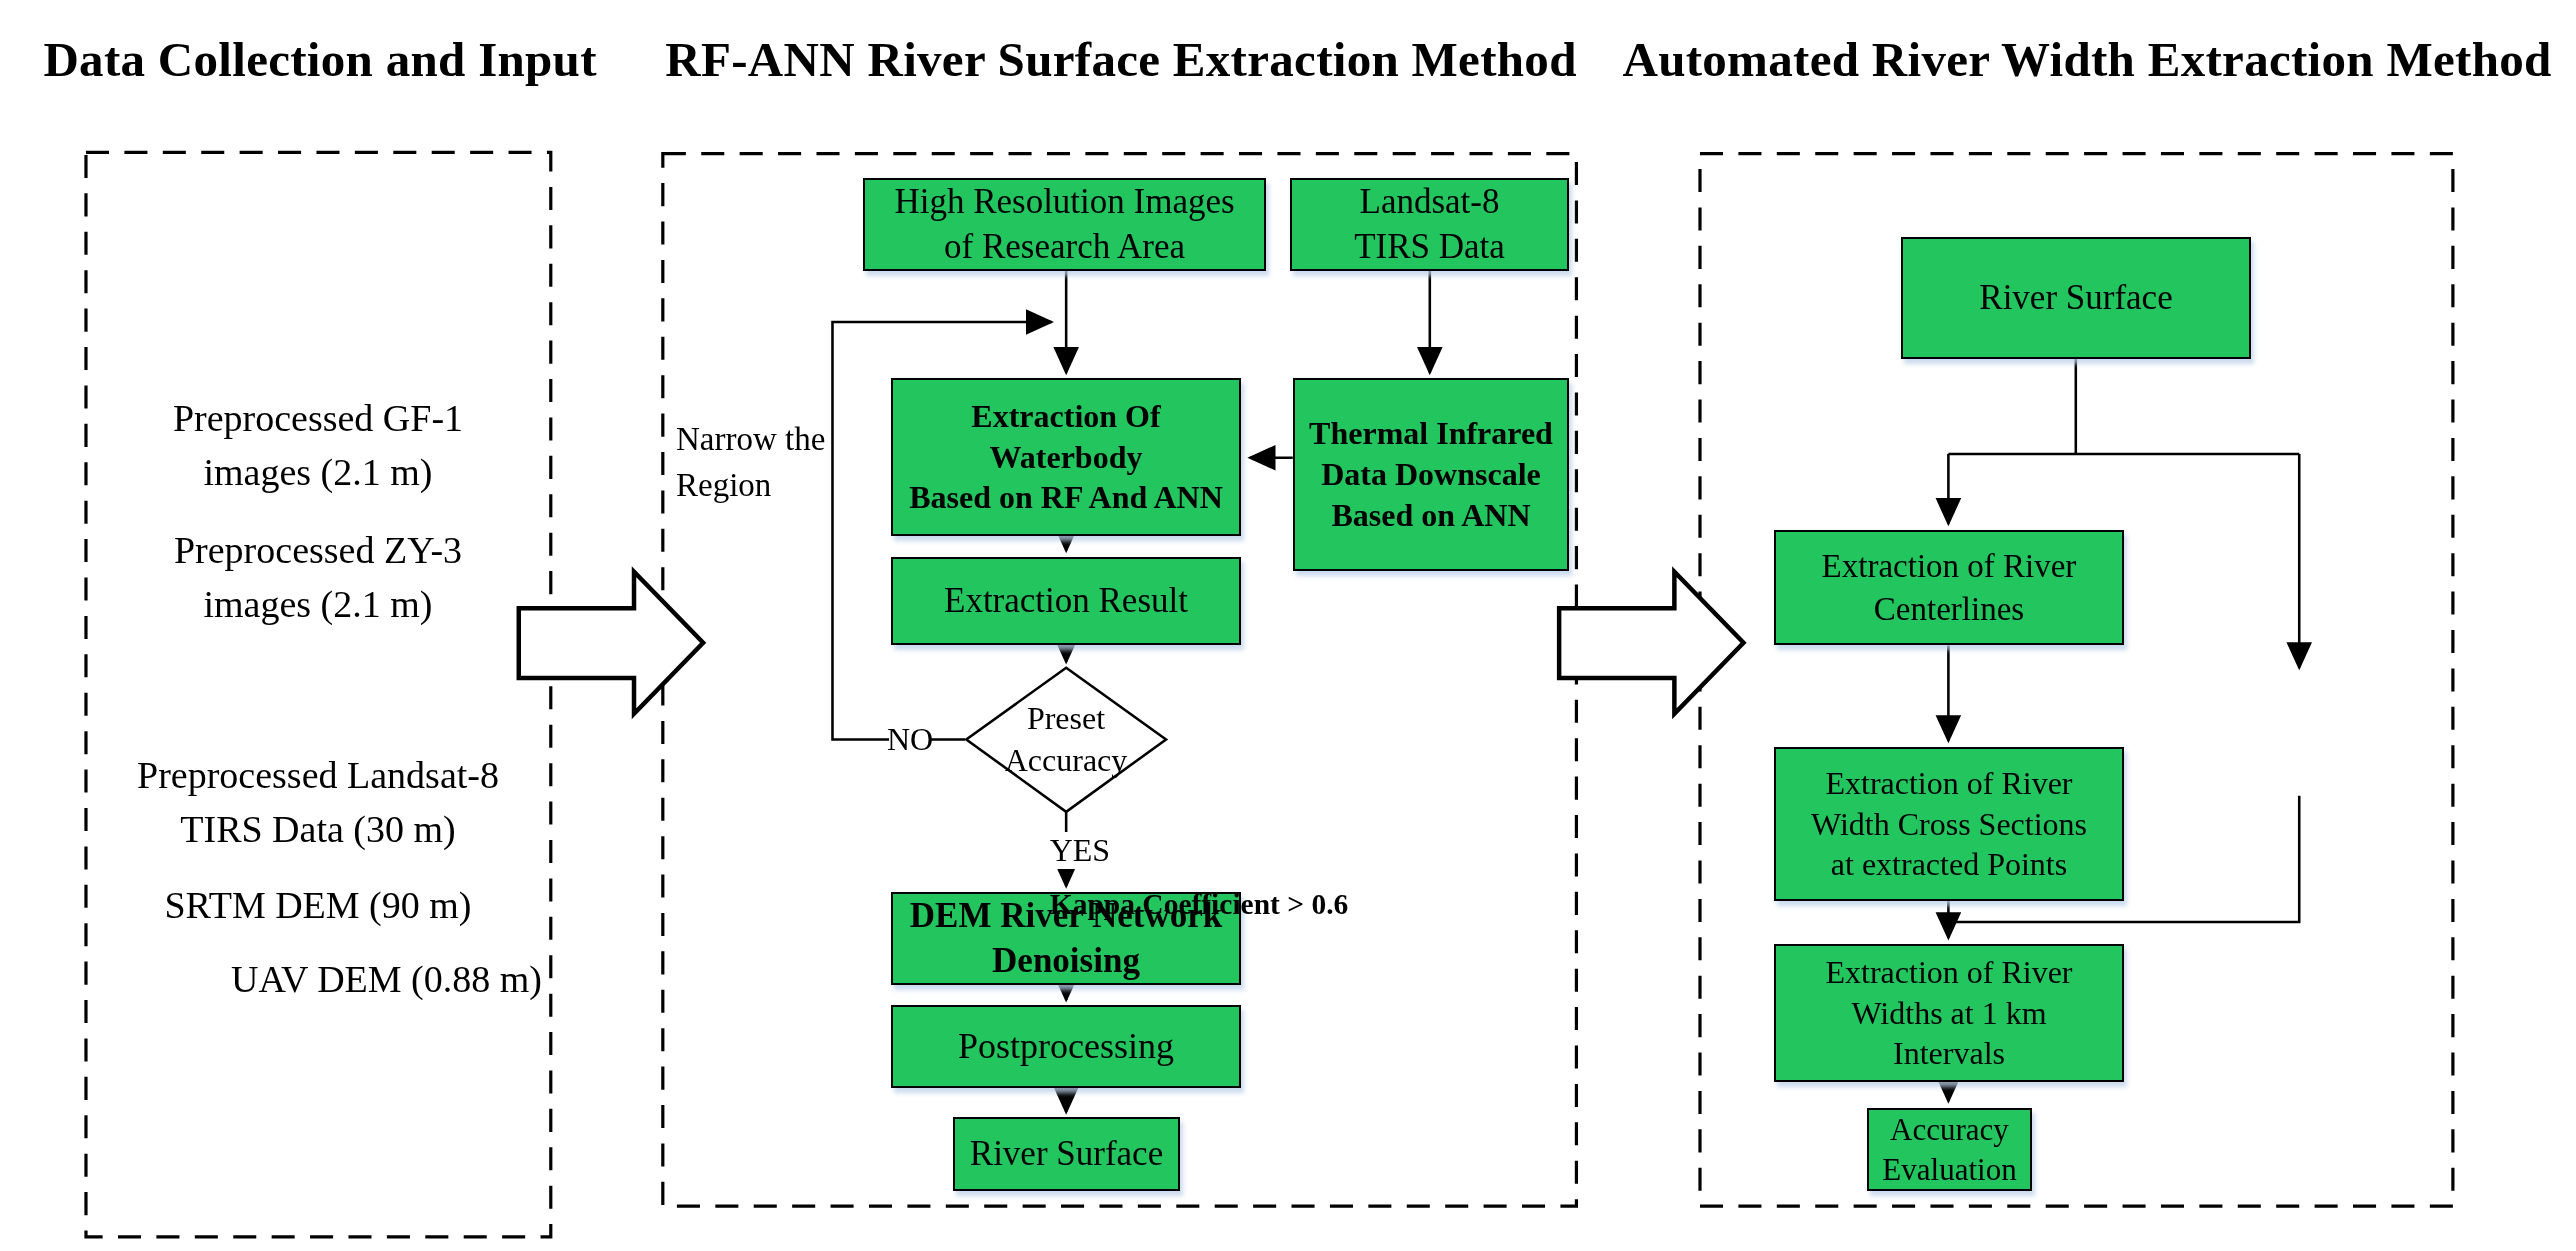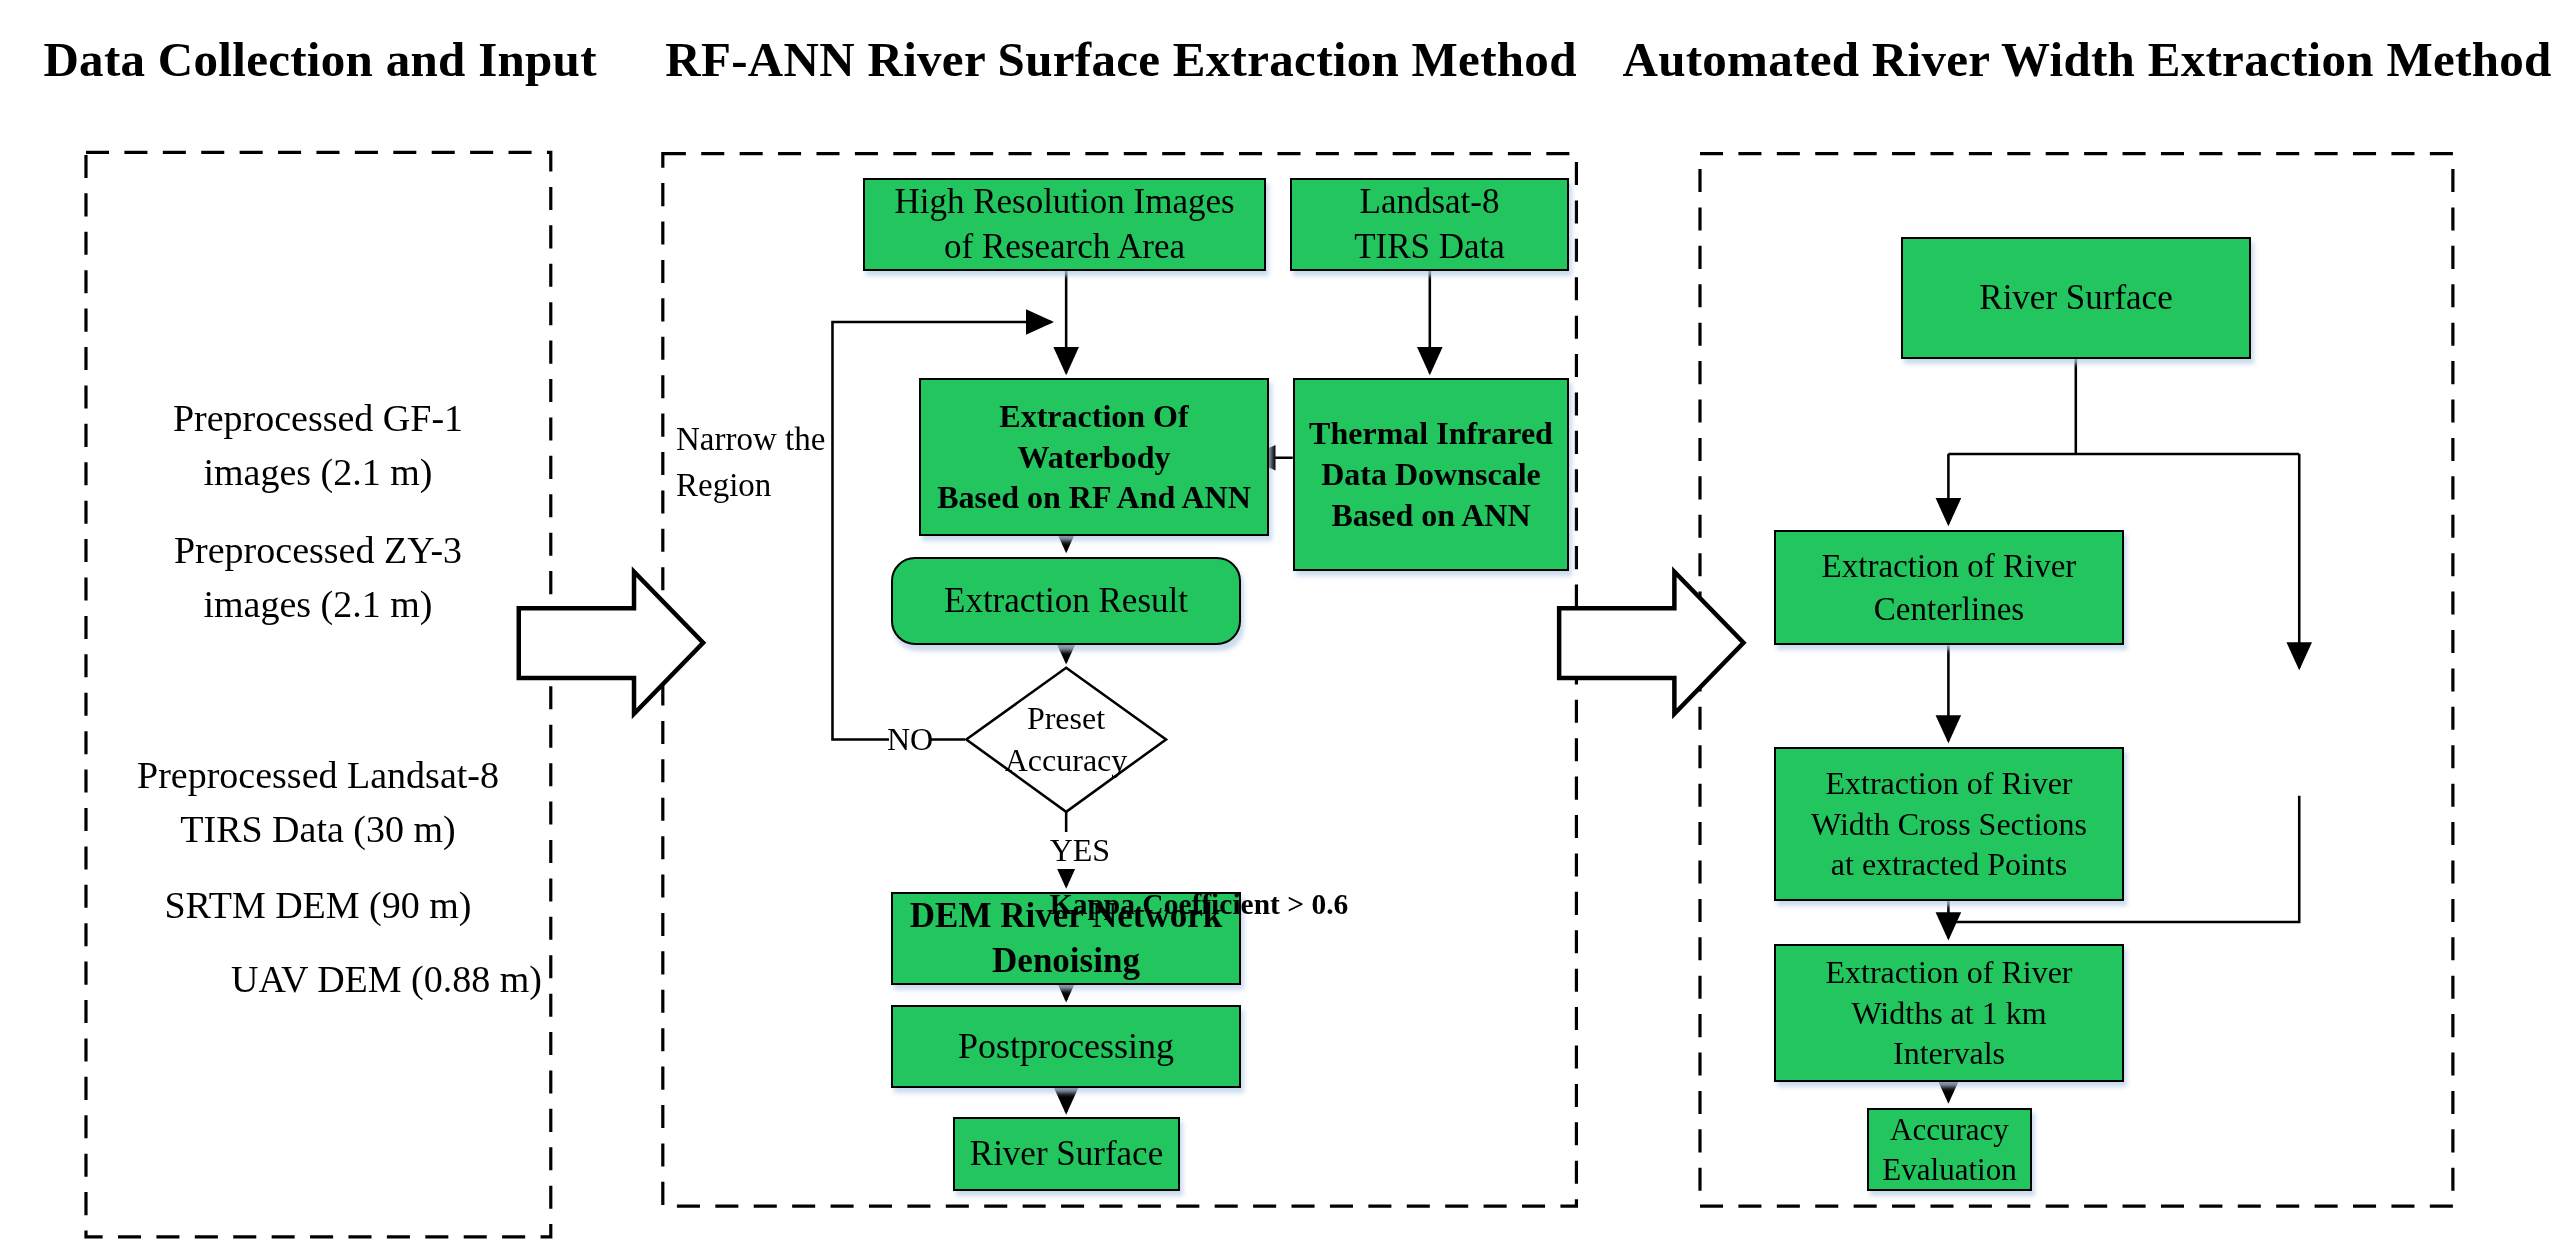--- a/index.html
+++ b/index.html
@@ -135,26 +135,26 @@
 images (2.1 m)</div>
   <div class="litem" style="top:749px;">Preprocessed Landsat-8
 TIRS Data (30 m)</div>
   <div class="litem" style="top:879px;">SRTM DEM (90 m)</div>
   <div class="litem" style="top:953px;text-align:right;">UAV DEM (0.88 m)</div>
 
   <div class="node" style="left:863px; top:178px; width:403px; height:93px; font-size:35px;">High Resolution Images
 of Research Area</div>
   <div class="node" style="left:1290px; top:178px; width:279px; height:93px; font-size:35px;">Landsat-8
 TIRS Data</div>
-  <div class="node bold" style="left:891px; top:378px; width:350px; height:158px; font-size:32px;margin-left:28px;">Extraction Of Waterbody
+  <div class="node bold" style="left:891px; top:378px; width:350px; height:158px; font-size:32px;">Extraction Of Waterbody
 Based on RF And ANN</div>
   <div class="node bold" style="left:1293px; top:378px; width:276px; height:193px; font-size:32px;">Thermal Infrared
 Data Downscale
 Based on ANN</div>
-  <div class="node" style="left:891px; top:557px; width:350px; height:88px; font-size:35px;border-radius:24px;">Extraction Result</div>
+  <div class="node" style="left:891px; top:557px; width:350px; height:88px; font-size:35px;">Extraction Result</div>
   <div class="diamond-label" style="left:966px; top:668px; width:200px; height:144px; font-size:32px;">Preset
 Accuracy</div>
   <div class="node" style="left:891px; top:1005px; width:350px; height:83px; font-size:36px;">Postprocessing</div>
   <div class="node bold" style="left:891px; top:892px; width:350px; height:93px; font-size:35px;">DEM River Network
 Denoising</div>
   <div class="node" style="left:953px; top:1117px; width:227px; height:74px; font-size:35px;">River Surface</div>
 
   <div class="flow-label" style="left:889px; top:721px; width:42px; height:37px; font-size:32px; display:flex; align-items:center; justify-content:center;">NO</div>
   <div class="flow-label yes-kappa" style="left:1042px; top:832px; height:37px;">
     <span class="yes">YES</span>

